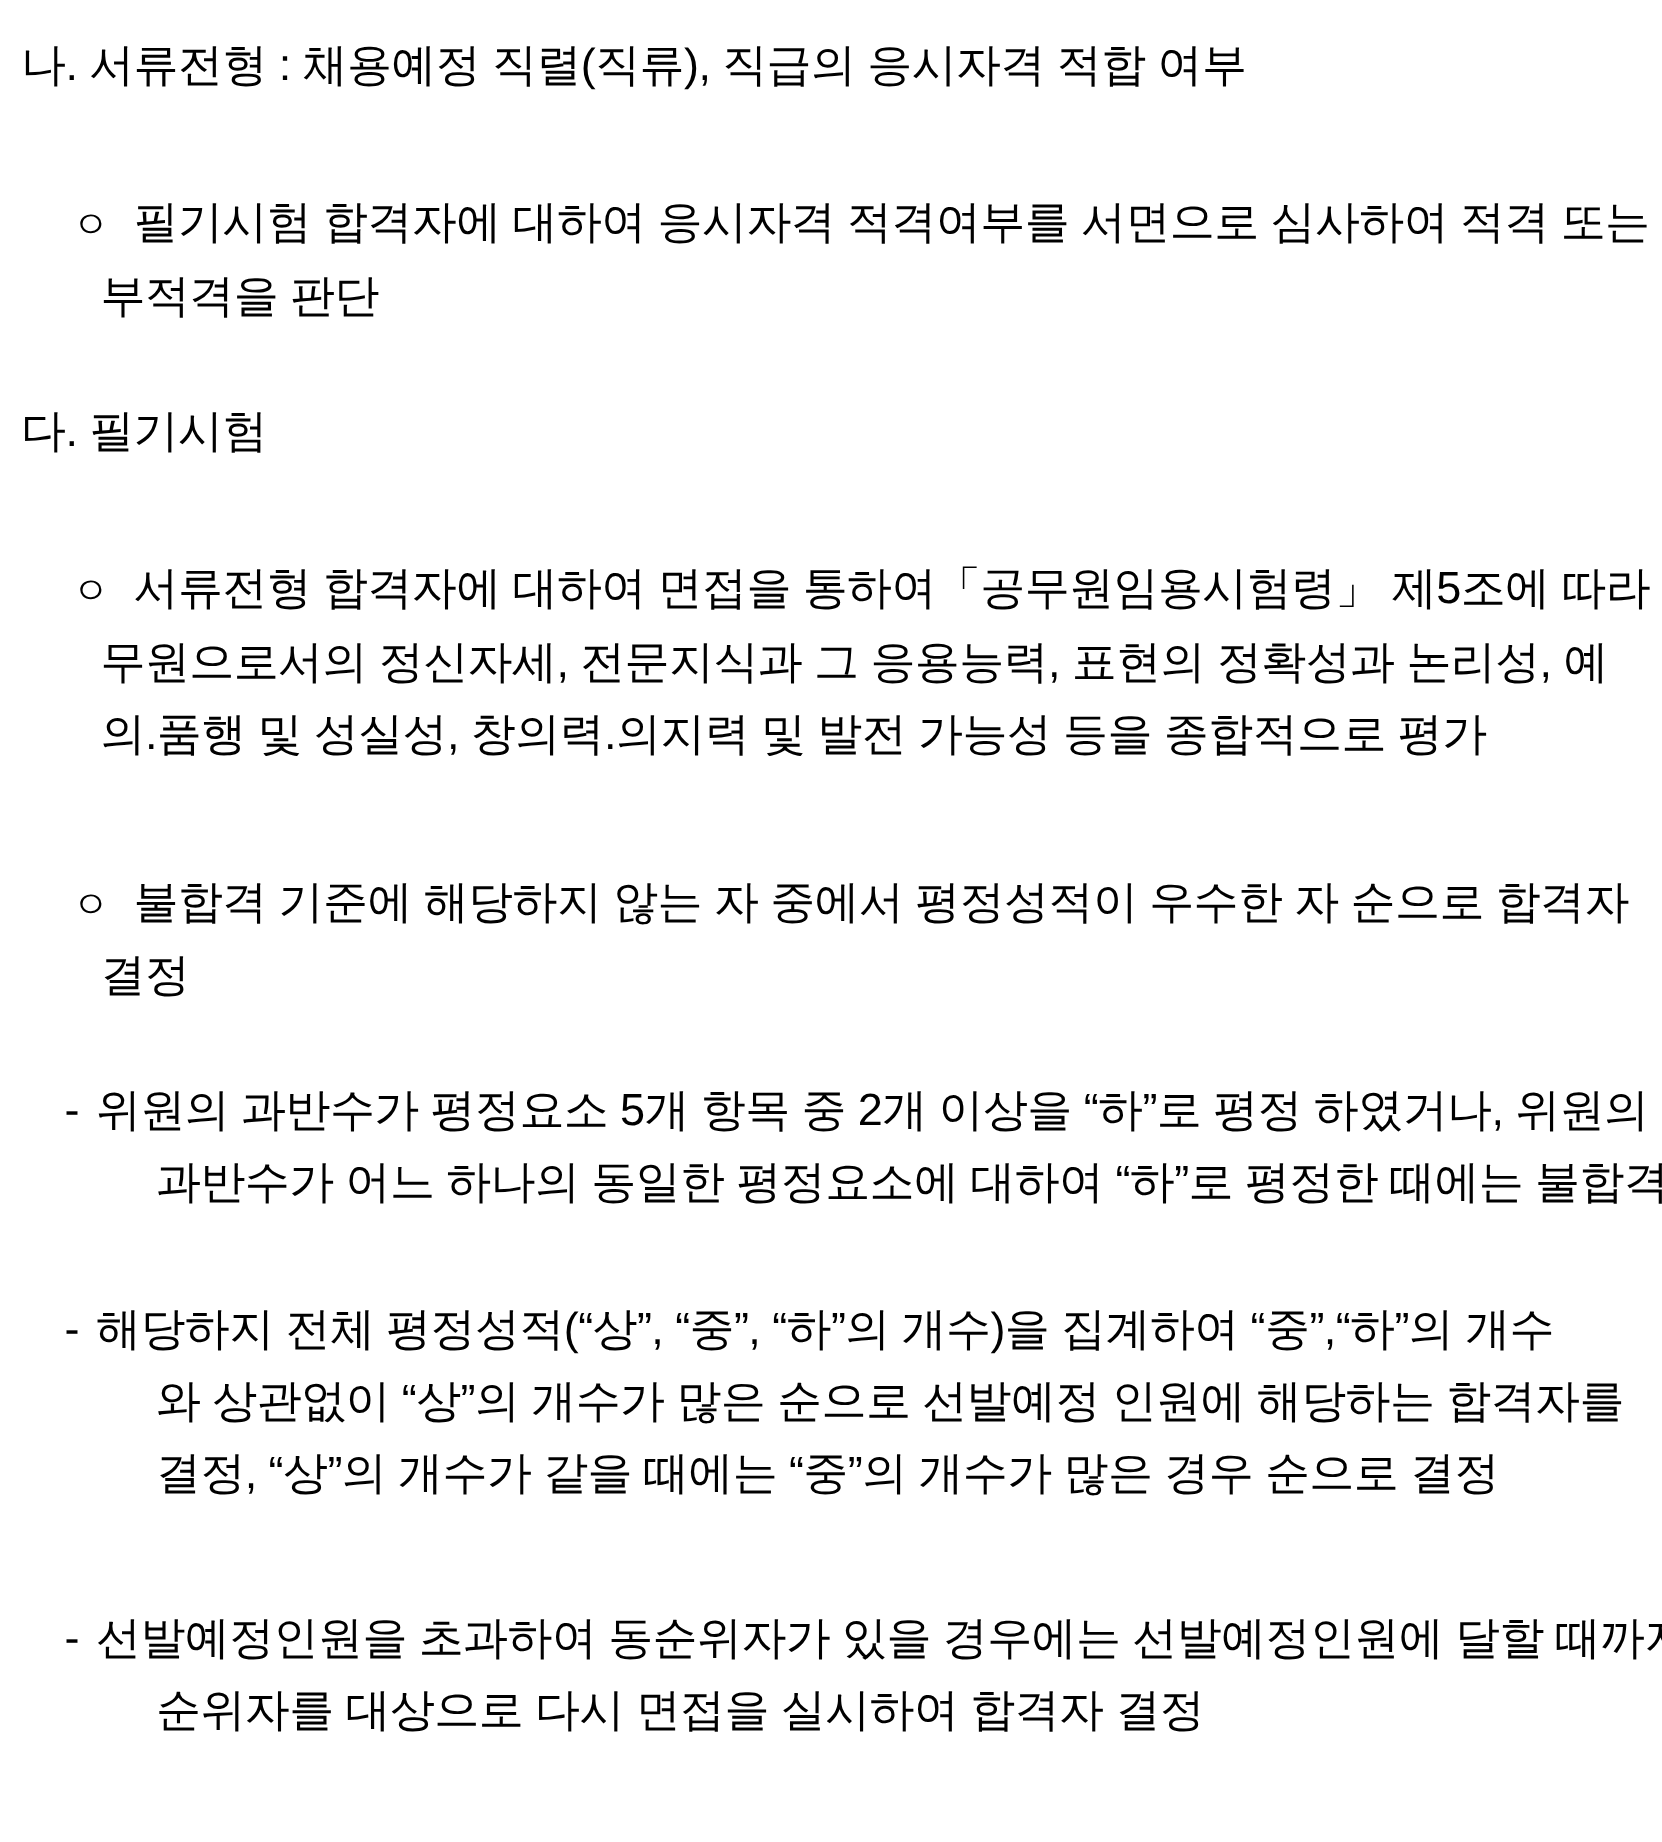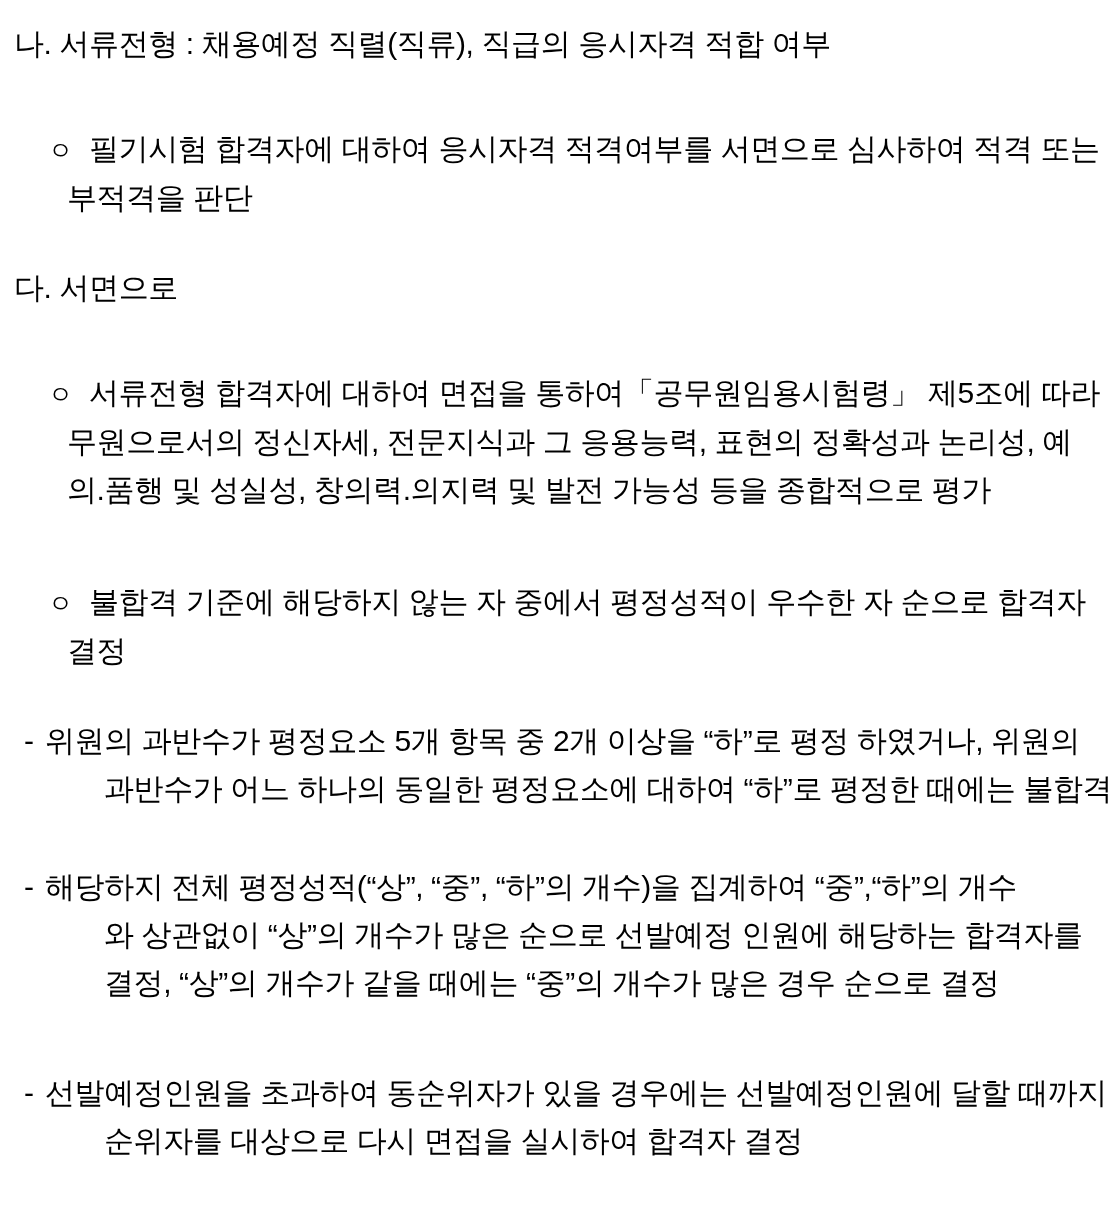--- a/index.html
+++ b/index.html
@@ -32,21 +32,21 @@
   .block.heading .line { padding-left: 14px; }
   
   .block.bullet .line.first { padding-left: 48px; }
   .block.bullet .line.first .marker {
     display: inline-block;
     width: 41px;
     font-size: 25px;
   }
   .block.bullet .line.cont { padding-left: 67px; }
   
-  .block.dash .line.first { padding-left: 24px; }
+  .block.dash .line.first { padding-left: 43px; }
   .block.dash .line.first .marker {
     display: inline-block;
     width: 21px;
   }
   .block.dash .line.cont { padding-left: 104px; }
   
   .block:nth-child(1) { margin-bottom: 57px; }
   .block:nth-child(2) { margin-bottom: 42px; }
   .block:nth-child(3) { margin-bottom: 57px; }
   .block:nth-child(4) { margin-bottom: 64px; }
@@ -60,21 +60,21 @@
 
 <div class="page" id="doc-root">
     <div class="block heading">
       <div class="line">나. 서류전형 : 채용예정 직렬(직류), 직급의 응시자격 적합 여부</div>
     </div>
     <div class="block bullet">
       <div class="line first"><span class="marker">ㅇ</span><span>필기시험 합격자에 대하여 응시자격 적격여부를 서면으로 심사하여 적격 또는</span></div>
       <div class="line cont">부적격을 판단</div>
     </div>
     <div class="block heading">
-      <div class="line">다. 서면으로</div>
+      <div class="line">다. 필기시험</div>
     </div>
     <div class="block bullet">
       <div class="line first"><span class="marker">ㅇ</span><span>서류전형 합격자에 대하여 면접을 통하여「공무원임용시험령」 제5조에 따라 공</span></div>
       <div class="line cont">무원으로서의 정신자세, 전문지식과 그 응용능력, 표현의 정확성과 논리성, 예</div>
       <div class="line cont">의.품행 및 성실성, 창의력.의지력 및 발전 가능성 등을 종합적으로 평가</div>
     </div>
     <div class="block bullet">
       <div class="line first"><span class="marker">ㅇ</span><span>불합격 기준에 해당하지 않는 자 중에서 평정성적이 우수한 자 순으로 합격자</span></div>
       <div class="line cont">결정</div>
     </div>

